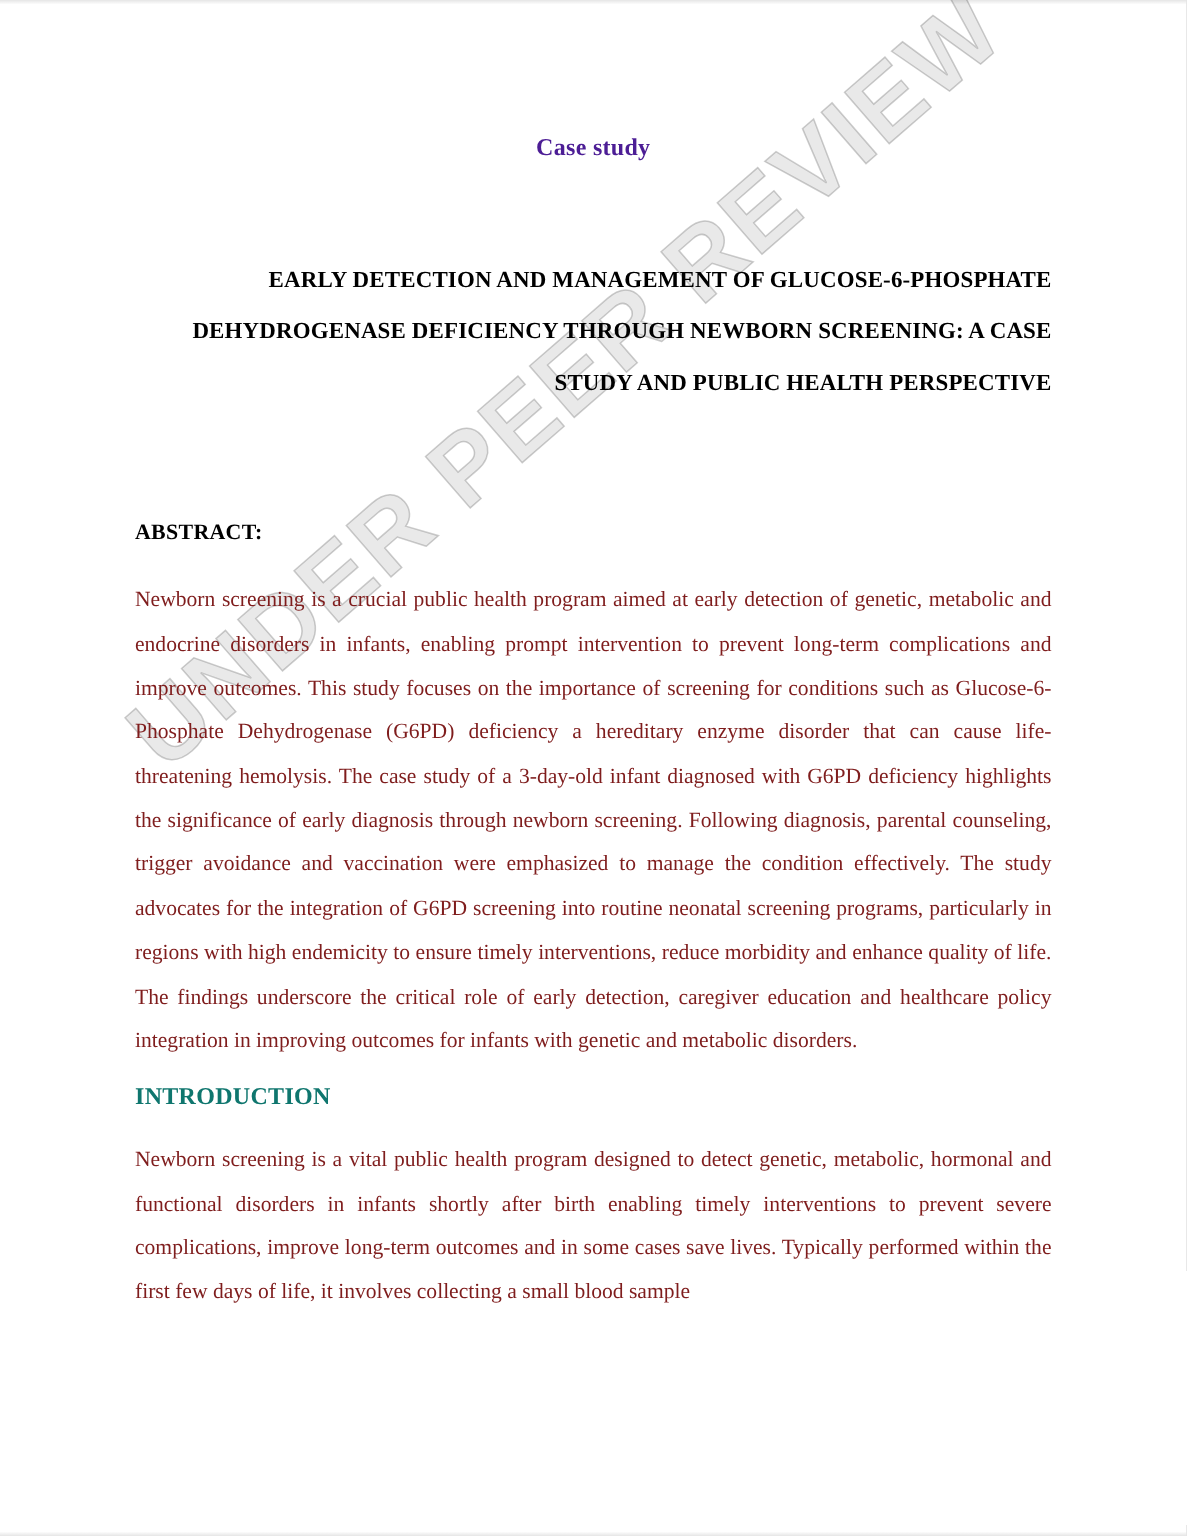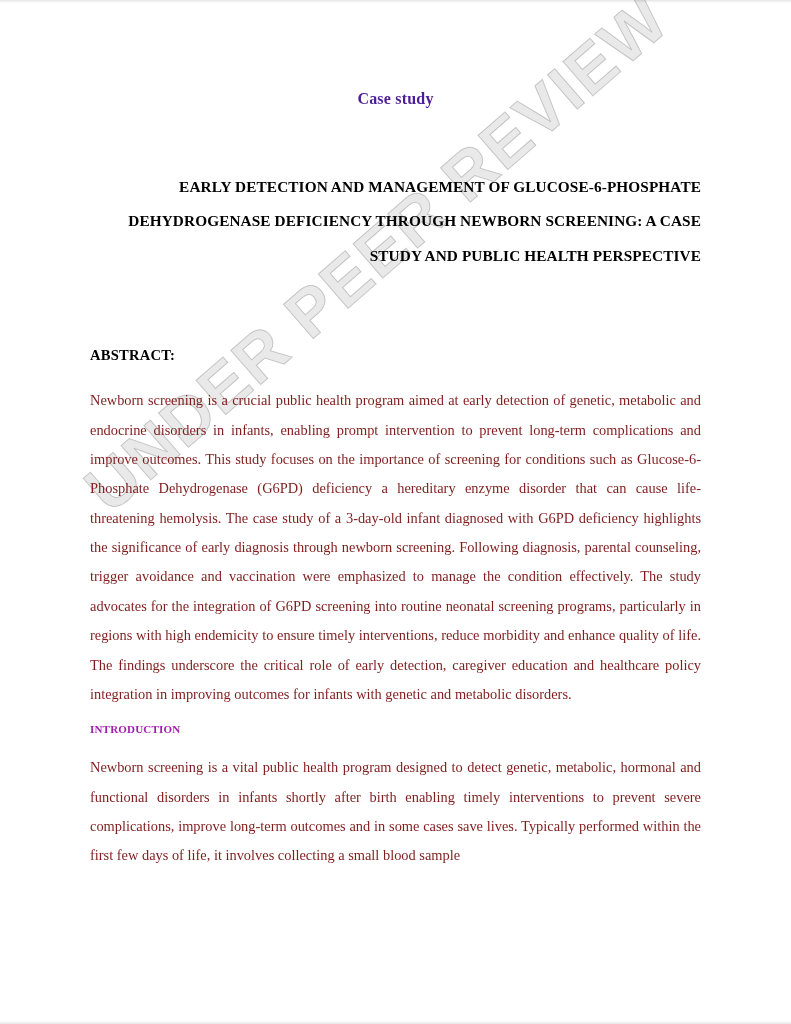--- a/index.html
+++ b/index.html
@@ -63,22 +63,22 @@
     font-size: 14.4px;
     line-height: 2.04;
     color: #141414;
     margin: 0 0 22px 0;
   }
   .keywords b {
     font-weight: bold;
   }
   .intro-head {
     font-weight: bold;
-    font-size: 11px;
-    color: #a21caf;
+    font-size: 16px;
+    color: #0f766e;
     margin: 0 0 18px 0;
     letter-spacing: 0.2px;
   }
   
   .watermark {
     position: absolute;
     top: 0;
     left: 0;
     width: 791px;
     height: 1024px;

